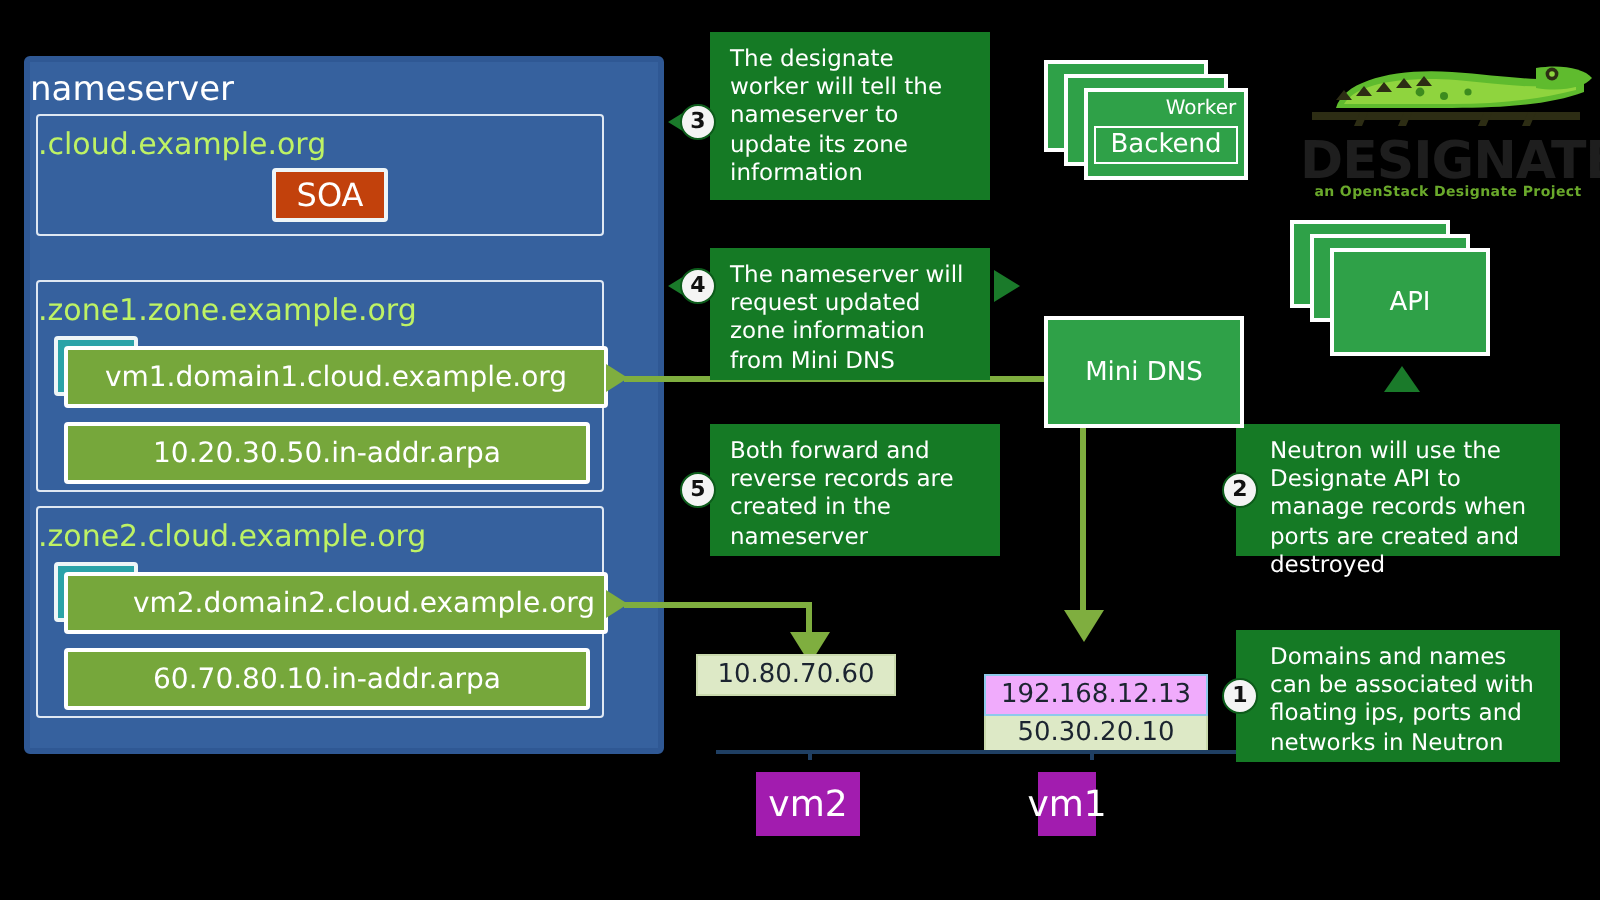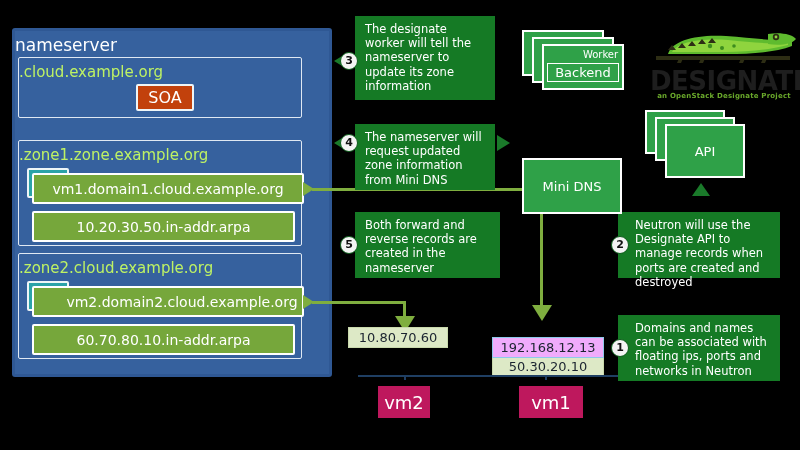--- a/index.html
+++ b/index.html
@@ -138,25 +138,25 @@
   #ip-vm1-floating{
     left:492px;top:337px;width:112px;height:21px;
     background:#f0abfc;border:1px solid #8ec9ea;color:#1b2430;
     font-size:13px;display:flex;align-items:center;justify-content:center;
   }
   #net-line{left:358px;top:375px;width:260px;height:2px;background:#1f3f63;}
   .net-tick{width:2px;height:5px;background:#1f3f63;}
   #tick-vm2{left:404px;top:375px;}
   #tick-vm1{left:545px;top:375px;}
   .vm-box{
-    background:#be185d;color:#fff;font-size:18px;
+    background:#a21caf;color:#fff;font-size:18px;
     display:flex;align-items:center;justify-content:center;
   }
   #vm2-box{left:378px;top:386px;width:52px;height:32px;}
-  #vm1-box{left:519px;top:386px;width:64px;height:32px;}
+  #vm1-box{left:519px;top:386px;width:29px;height:32px;}
 
   
   .conn{background:#7fae3f;}
   #conn1-h{left:312px;top:188px;width:231px;height:3px;}
   #conn1-v{left:540px;top:188px;width:3px;height:119px;}
   #conn1-head{
     left:532px;top:305px;width:0;height:0;
     border-left:10px solid transparent;border-right:10px solid transparent;
     border-top:16px solid #7fae3f;
   }

